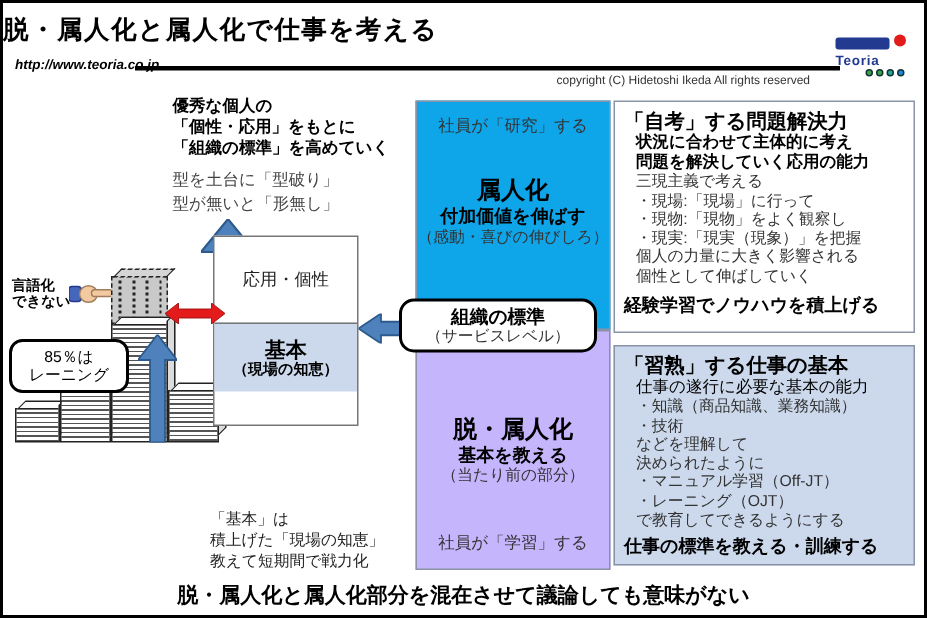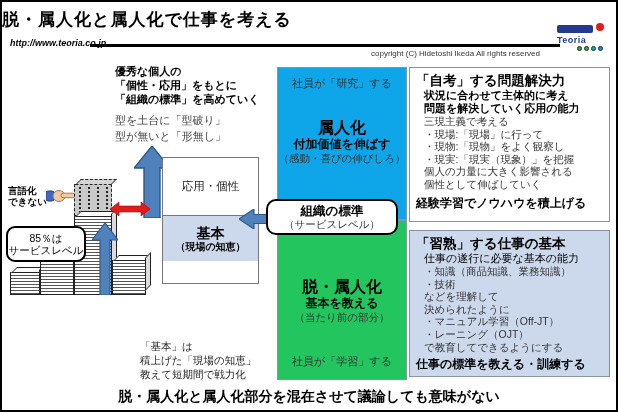--- a/index.html
+++ b/index.html
@@ -35,34 +35,34 @@
     background-image:
       repeating-linear-gradient(to bottom,#c9c9c9 0 2px,rgba(0,0,0,0) 2px 4px),
       repeating-linear-gradient(to right,rgba(0,0,0,0) 0 4px,#222 4px 6px,rgba(0,0,0,0) 6px 9px);
   }
   #tacitbox:before{content:"";position:absolute;left:0;top:-6px;width:100%;height:6px;background:#d5d5d5;border:1px dashed #222;box-sizing:border-box;transform:skewX(-45deg);transform-origin:left bottom;}
   #cannot{top:183px;left:6px;font-size:9.5px;font-weight:bold;line-height:11px;}
   #canbox{top:224px;left:4px;width:76px;height:32px;background:#fff;border:2px solid #000;border-radius:9px;
           display:flex;flex-direction:column;justify-content:center;align-items:center;font-size:10.5px;font-weight:normal;line-height:12.5px;z-index:6;}
   #basicsnote{top:337px;left:138px;font-size:10.5px;line-height:14px;color:#222;}
   
-  #centerbox{top:155px;left:160px;width:97px;height:127px;border:1px solid #777;box-sizing:border-box;background:#fff;z-index:2;}
+  #centerbox{top:155px;left:140px;width:97px;height:127px;border:1px solid #777;box-sizing:border-box;background:#fff;z-index:2;}
   #centerbox .upper{height:57px;display:flex;align-items:center;justify-content:center;font-size:11.5px;color:#222;}
   #centerbox .lower{height:46px;background:#ccd9ec;border-top:1px solid #777;display:flex;flex-direction:column;align-items:center;justify-content:center;box-sizing:border-box;}
   #centerbox .lower .t{font-size:14px;font-weight:bold;line-height:15px;}
   #centerbox .lower .s{font-size:10px;font-weight:bold;line-height:11px;}
   
   .panel{border:1px solid #8a93a5;box-sizing:border-box;}
   #zokubox{top:65px;left:275px;width:130px;height:153px;background:#0ea5e9;}
   #zokubox .note{position:absolute;top:8px;width:100%;text-align:center;font-size:11px;color:#333;}
   #zokubox .main{position:absolute;top:50px;width:100%;text-align:center;}
   #zokubox .main .t{font-size:16px;font-weight:bold;line-height:19px;}
   #zokubox .main .b{font-size:12px;font-weight:bold;line-height:15px;}
   #zokubox .main .s{font-size:10.5px;color:#333;line-height:13px;}
-  #datsubox{top:218px;left:275px;width:130px;height:160px;background:#22c55e;}
+  #datsubox{top:218px;left:275px;width:130px;height:160px;background:#c4b5fd;}
   #datsubox .main{position:absolute;top:56px;width:100%;text-align:center;}
   #datsubox .main .t{font-size:16px;font-weight:bold;line-height:19px;}
   #datsubox .main .b{font-size:12px;font-weight:bold;line-height:15px;}
   #datsubox .main .s{font-size:10.5px;color:#333;line-height:13px;}
   #datsubox .note{position:absolute;bottom:10px;width:100%;text-align:center;font-size:11px;color:#333;}
   #stdbox{top:197px;left:264px;width:132px;height:36px;background:#fff;border:2.5px solid #000;border-radius:10px;z-index:5;
           display:flex;flex-direction:column;align-items:center;justify-content:center;box-sizing:border-box;}
   #stdbox .t{font-size:12.5px;font-weight:bold;line-height:14px;}
   #stdbox .s{font-size:10.5px;color:#333;line-height:12px;}
   
@@ -126,21 +126,21 @@
   <div class="abs stack" style="top:247px;left:38px;width:34px;height:46px;"></div>
   <div class="abs stack" style="top:214px;left:72px;width:38px;height:79px;"></div>
   <div class="abs stack" style="top:258px;left:110px;width:34px;height:35px;"></div>
 
   <svg class="abs" style="top:221px;left:90px;z-index:3;" width="26" height="72">
     <polygon points="13,0 26,17 18,17 18,72 8,72 8,17 0,17" fill="#4f81bd" stroke="#2c5a8c" stroke-width="1.2"></polygon>
   </svg>
 
   <div class="abs" id="canbox">
     <div>85％は</div>
-    <div>サービスレベル</div>
+    <div>レーニング</div>
   </div>
 
   <svg class="abs" style="top:200px;left:108px;z-index:4;" width="40" height="14">
     <polygon points="0,7 9,0 9,4 31,4 31,0 40,7 31,14 31,10 9,10 9,14" fill="#e31b1b" stroke="#9d0d0d" stroke-width="0.6"></polygon>
   </svg>
 
   <svg class="abs" style="top:144px;left:132px;z-index:1;" width="36" height="72">
     <polygon points="18,0 36,22 26,22 26,72 10,72 10,22 0,22" fill="#4f81bd" stroke="#2c5a8c" stroke-width="1.4"></polygon>
   </svg>
 

